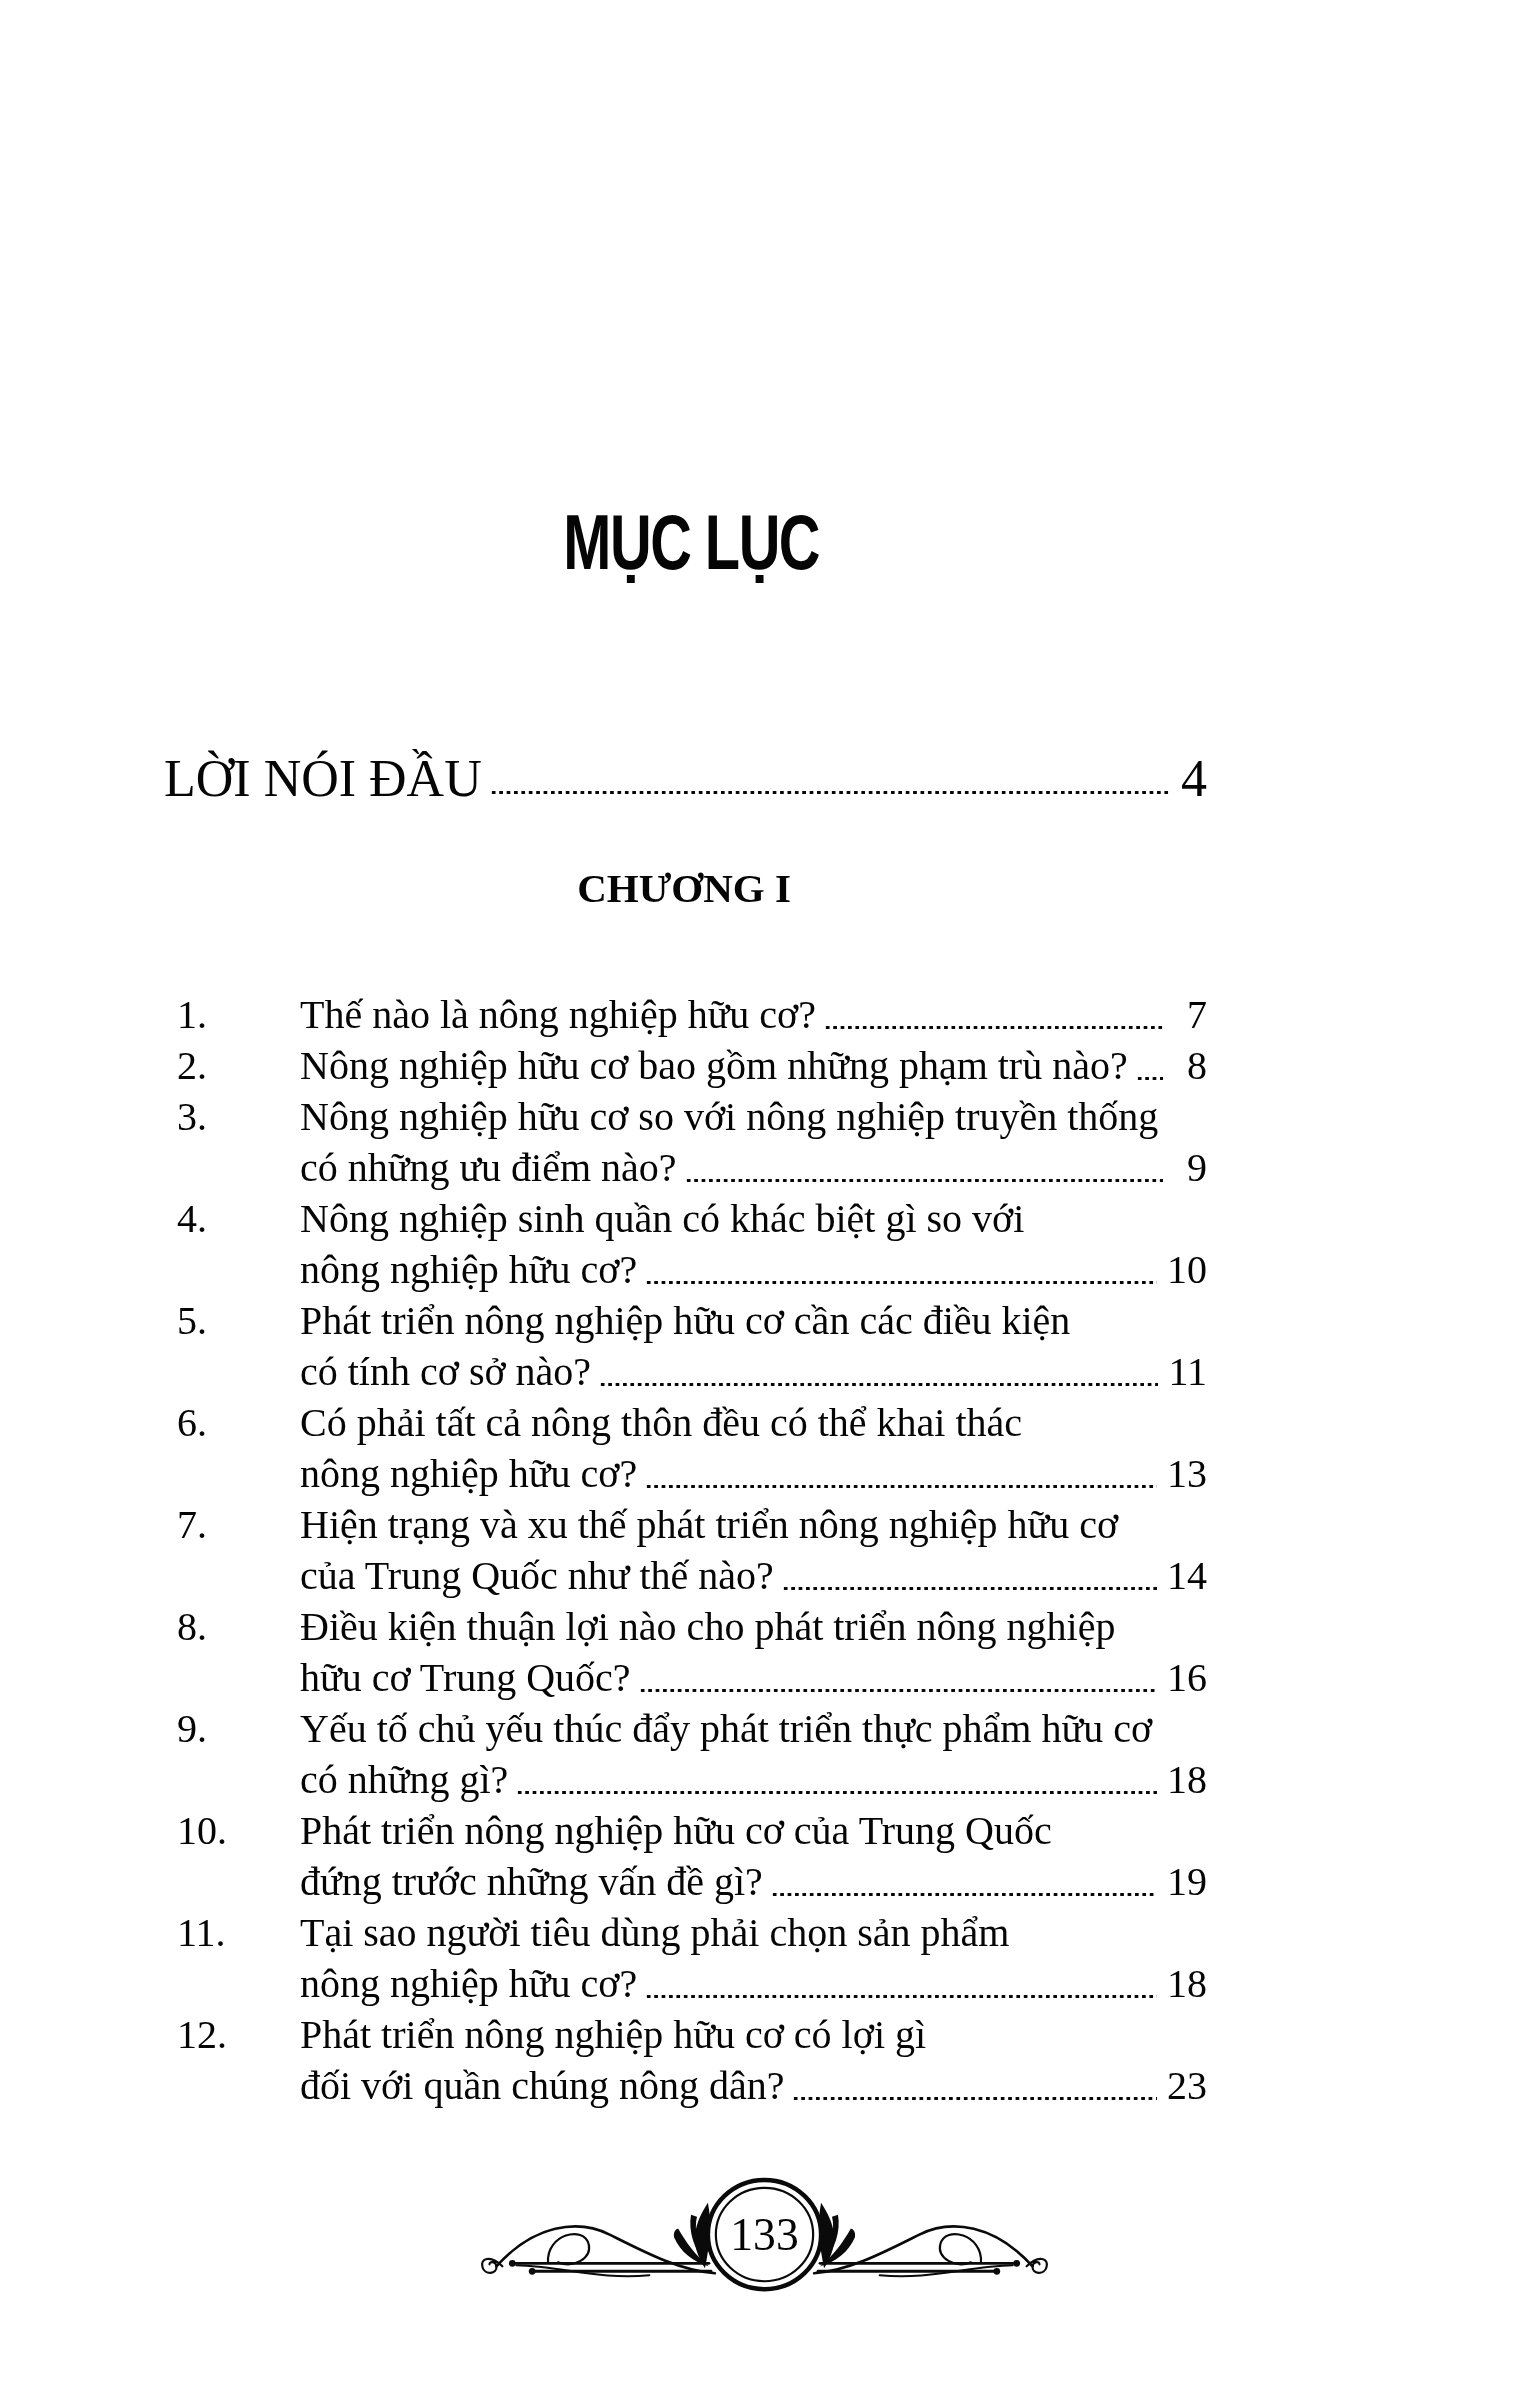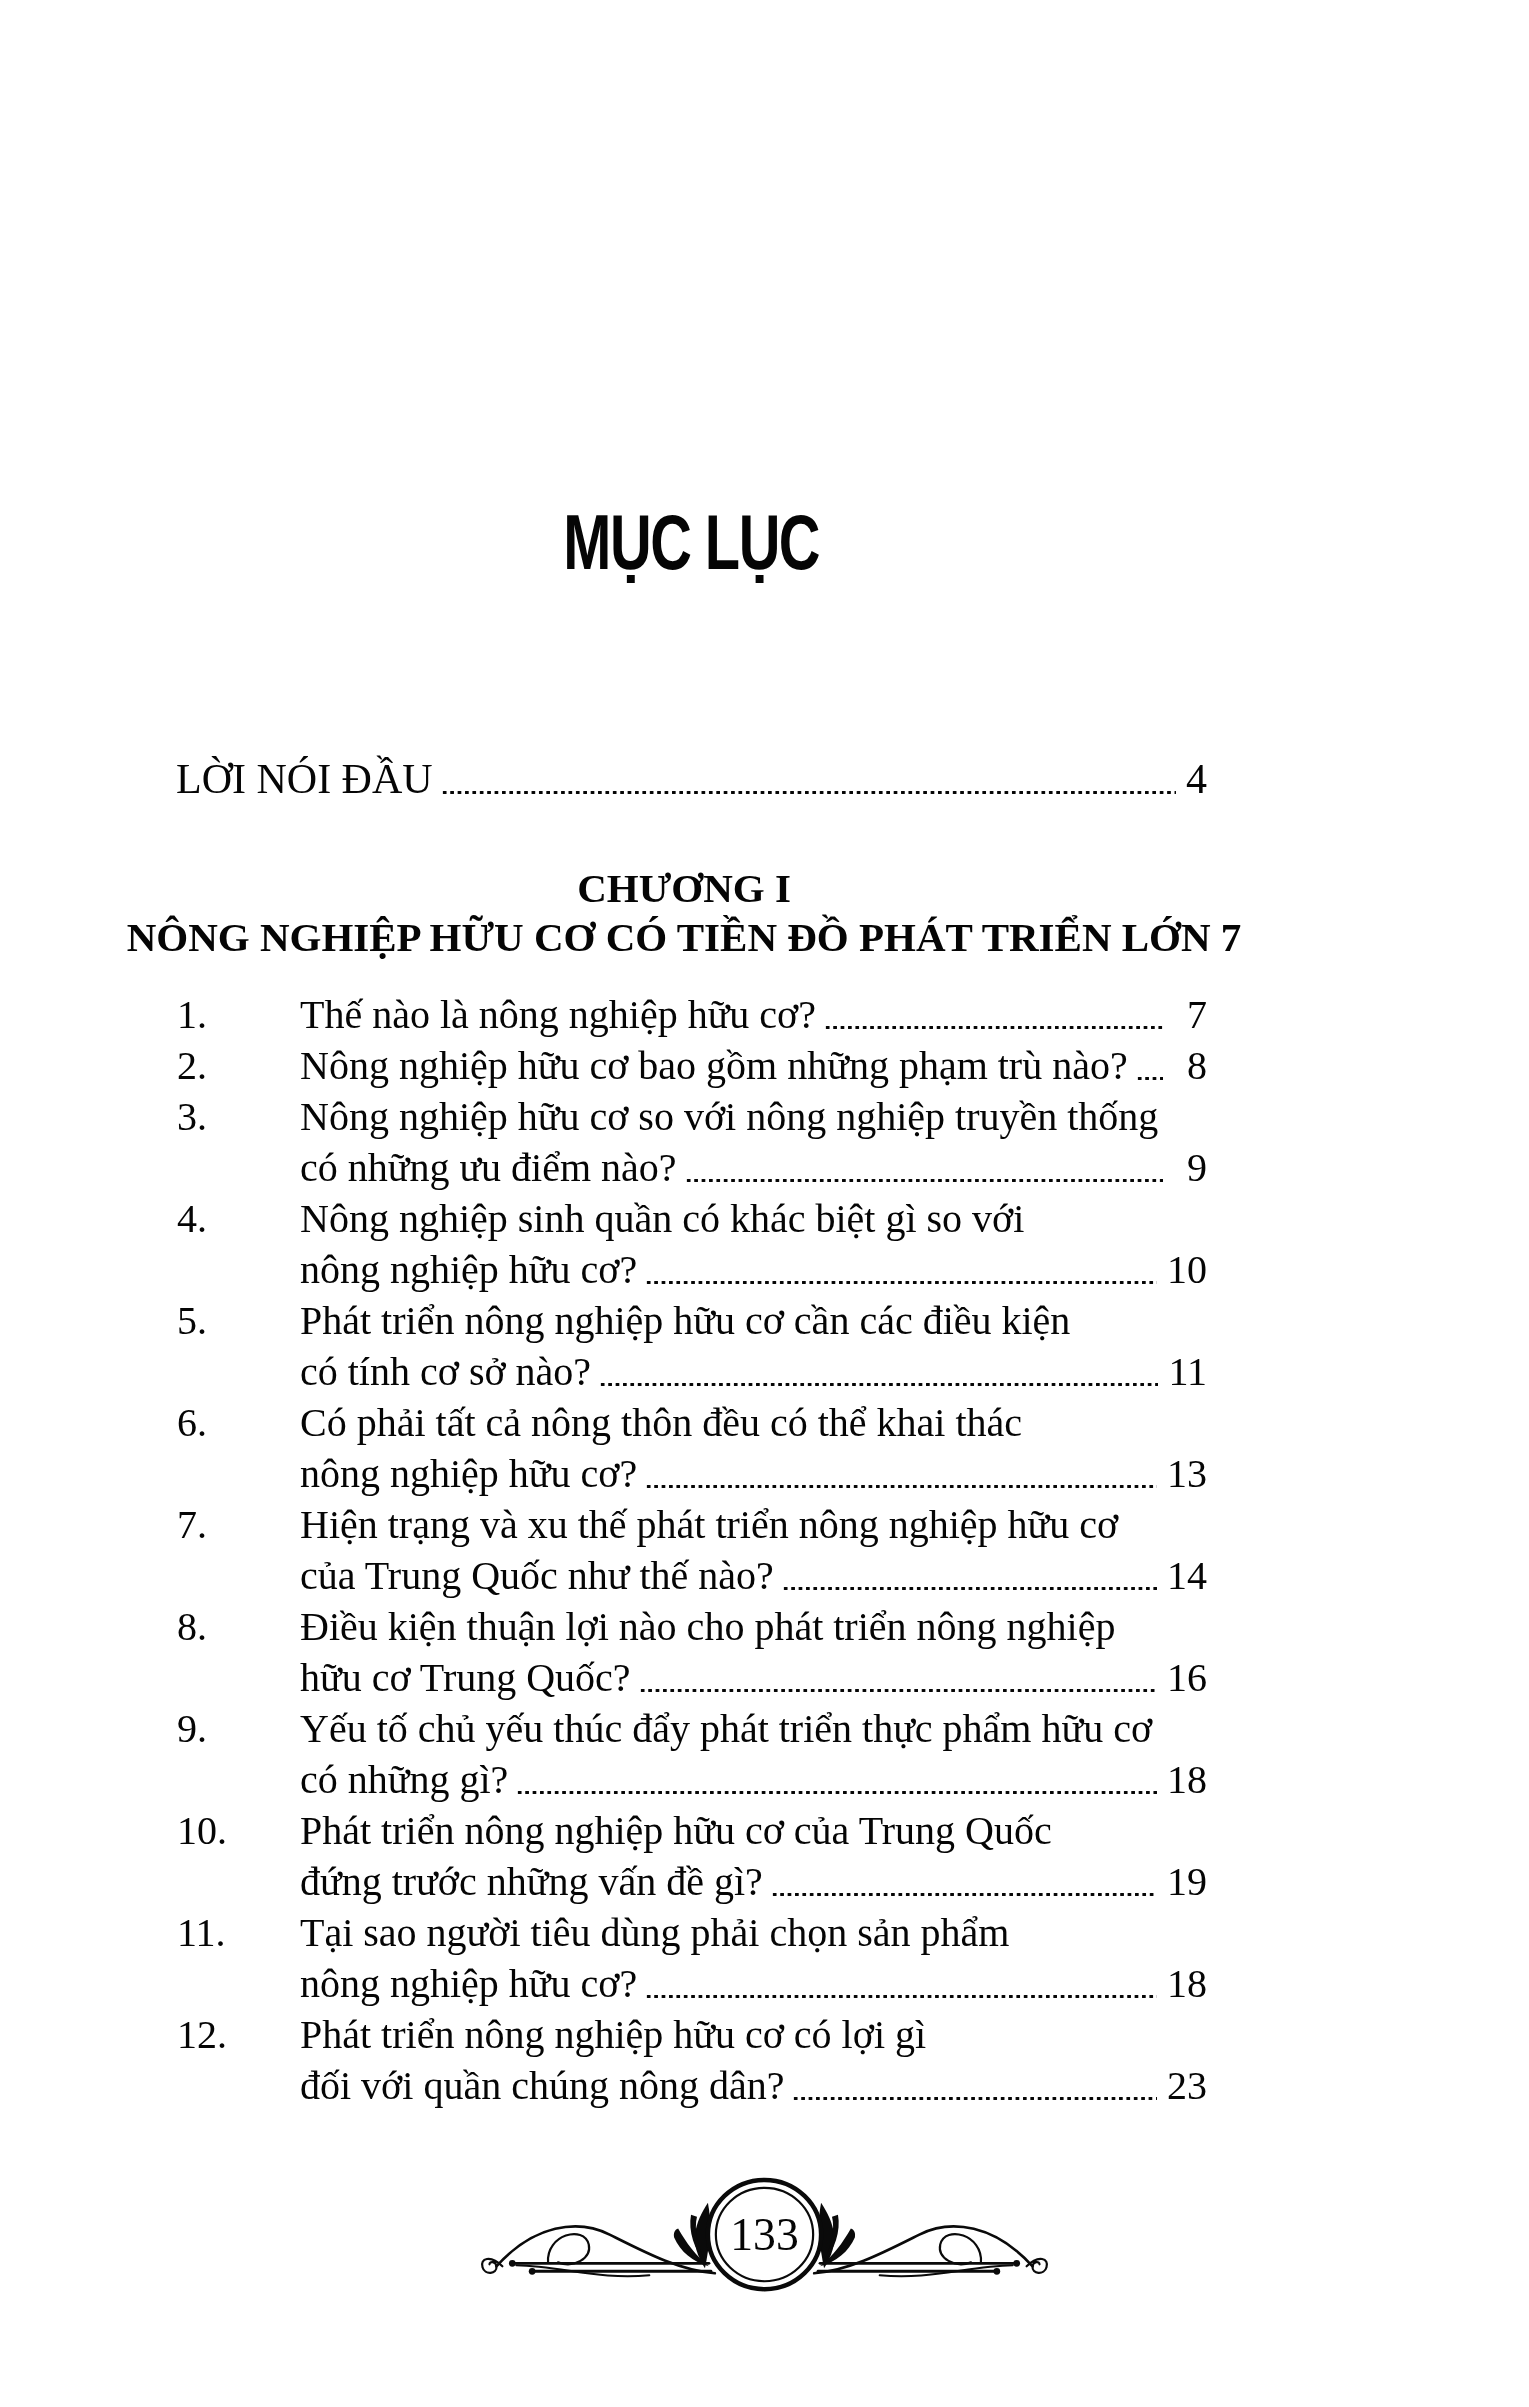--- a/index.html
+++ b/index.html
@@ -34,24 +34,23 @@
   }
 
   
   .preface-row {
     position: absolute;
     top: 753px;
     left: 164px;
     right: 176px;
     display: flex;
     align-items: flex-end;
-    font-size: 42px;
+    font-size: 52px;
     line-height: 52px;
     white-space: nowrap;
-    margin-left: 12px;
   }
 
   
   .chapter-head {
     position: absolute;
     top: 864px;
     left: 75px;
     right: 90px;
     text-align: center;
     font-weight: bold;
@@ -115,21 +114,20 @@
   </h1>
 
   <div class="preface-row">
     <span class="txt">LỜI NÓI ĐẦU</span>
     <span class="dots"></span>
     <span class="pg">4</span>
   </div>
 
   <div class="chapter-head">
     <div>CHƯƠNG I</div>
-    <div>NÔNG NGHIỆP HỮU CƠ CÓ TIỀN ĐỒ PHÁT TRIỂN LỚN 7</div>
   </div>
 
   <div class="toc-list" id="toc-list">
       <div class="toc-item">
       <span class="num">1.</span>
       <div class="content">
           <div class="toc-line">
             <span class="txt">Thế nào là nông nghiệp hữu cơ?</span>
             <span class="dots"></span>
             <span class="pg">7</span>

